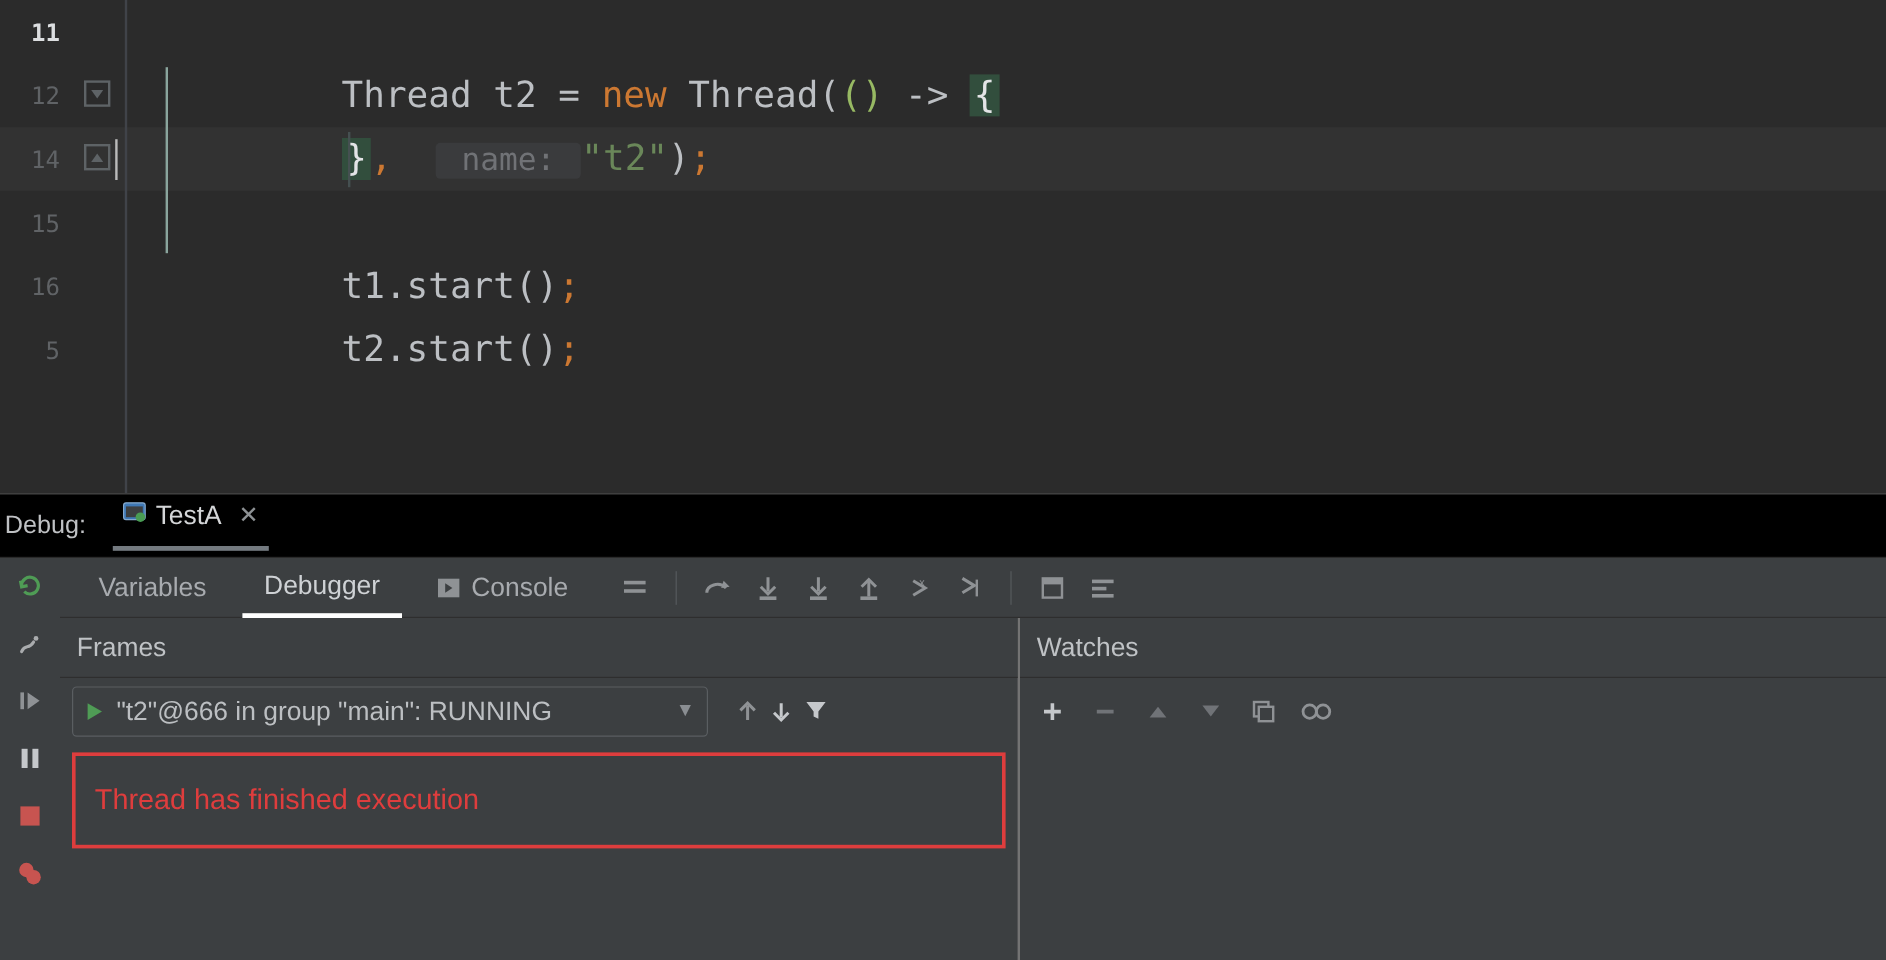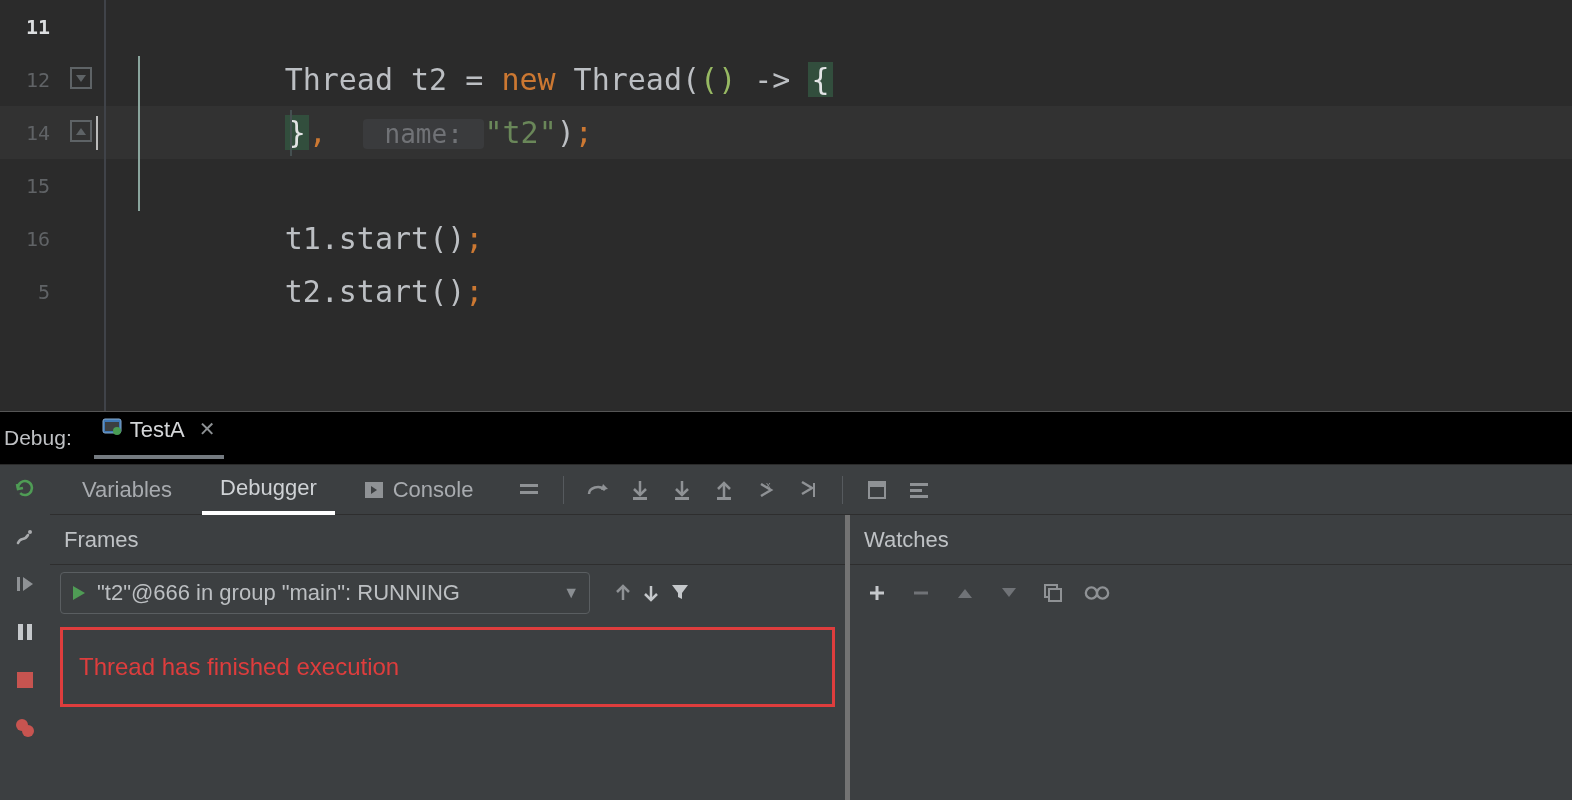--- a/index.html
+++ b/index.html
@@ -88,21 +88,21 @@
   .subtab{
     color:#a8abaf;font-size:22px;padding:0 18px;height:100%;
     display:flex;align-items:center;gap:10px;
   }
   .subtab.active{color:#cfd2d5;border-bottom:4px solid #ffffff;margin-bottom:-1px;}
   .step-toolbar{display:flex;align-items:center;gap:14px;margin-left:12px;}
   .step-btn{color:#6e7175;display:flex;align-items:center;justify-content:center;width:28px;height:28px;}
   .vdiv{width:1px;height:28px;background:#565a5e;margin:0 6px;}
 
   .panels{flex:1;display:flex;}
-  .frames-panel{width:800px;border-right:5px solid #737373;display:flex;flex-direction:column;}
+  .frames-panel{width:800px;border-right:2px solid #737373;display:flex;flex-direction:column;}
   .panel-title{
     height:50px;display:flex;align-items:center;padding-left:14px;
     color:#bfc2c5;font-size:22px;border-bottom:1px solid #2e2e2e;background:#3c3f41;
   }
   .frames-row{
     height:56px;display:flex;align-items:center;padding-left:10px;gap:10px;
   }
   .thread-selector{
     flex:none;width:530px;height:42px;border:1px solid #5a5e61;border-radius:4px;
     display:flex;align-items:center;padding:0 10px;color:#bcbfc2;font-size:22px;

